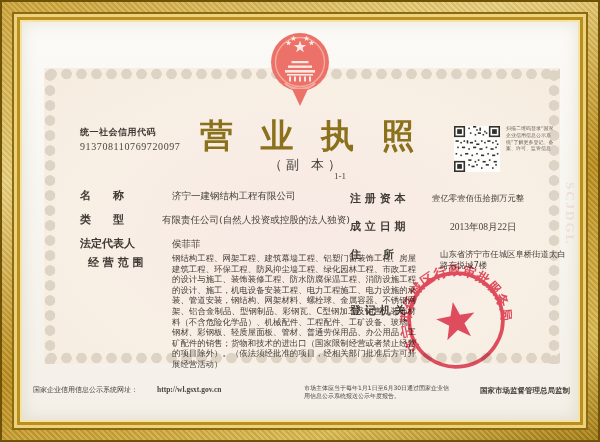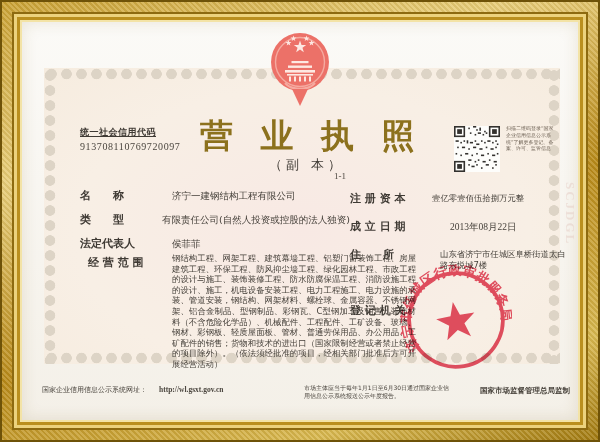--- a/index.html
+++ b/index.html
@@ -30,21 +30,21 @@
     background-size:12px 15px; background-repeat:repeat-y; }
 
   .wm { position:absolute; font-family:"Liberation Serif", serif; font-weight:bold;
     font-size:17px; letter-spacing:5px; color:#e0c2ba; opacity:.45; pointer-events:none; }
   .wm.v { writing-mode:vertical-rl; letter-spacing:2px; font-size:13px; opacity:.4; }
   .wm-big { position:absolute; font-size:42px; font-weight:bold; letter-spacing:58px;
     color:rgba(214,120,108,.10); white-space:nowrap; pointer-events:none; }
 
   .emblem { position:absolute; left:246px; top:8px; width:64px; height:80px; }
 
-  .credit-label { position:absolute; left:58px; top:104px; font-size:9px; font-weight:bold; color:#3f3a34; letter-spacing:.5px;text-decoration:underline; }
+  .credit-label { position:absolute; left:58px; top:104px; font-size:9px; font-weight:bold; color:#3f3a34; letter-spacing:.5px; }
   .credit-code  { position:absolute; left:58px; top:119px; font-size:10px; color:#4a453e;
     font-family:"Liberation Serif", serif; letter-spacing:.6px; }
 
   .title    { position:absolute; left:170px; top:92px; width:230px; text-align:center;
     font-size:33px; font-weight:bold; color:#8c711d; letter-spacing:8px; text-indent:8px; white-space:nowrap; }
   .subtitle { position:absolute; left:170px; top:134px; width:230px; text-align:center;
     font-size:13px; color:#3f3a34; letter-spacing:4px; }
   .copy-no  { position:absolute; left:312px; top:149px; font-size:9px; color:#4a453e; font-family:"Liberation Serif", serif;text-align:right; }
 
   .qr { position:absolute; left:432px; top:104px; width:46px; height:46px; background:#fdfdfb; }
@@ -57,21 +57,21 @@
   .scope-val { position:absolute; left:150px; top:231px; width:244px; font-size:8.4px;
     line-height:10.6px; color:#45403a; text-align:justify; }
 
   .issue-date { position:absolute; left:378px; top:321px; width:160px; font-size:11px;
     color:#3f3a34; letter-spacing:1px; font-family:"Liberation Serif", serif; white-space:nowrap; }
 
   .seal { position:absolute; left:378px; top:242px; width:112px; height:112px; opacity:.88;
     mix-blend-mode:multiply; }
   .seal-text { font-size:13px; font-weight:bold; fill:#e23a52; letter-spacing:1px; }
 
-  .footer-site { position:absolute; left:20px; top:363px; font-size:7px; color:#4a453e; display:flex; gap:12px; }
+  .footer-site { position:absolute; left:11px; top:363px; font-size:7px; color:#4a453e; display:flex; gap:19px; }
   .footer-site .url { font-family:"Liberation Serif", serif; font-weight:bold; font-size:7.5px; }
   .footer-notice { position:absolute; left:282px; top:362px; width:148px; font-size:6px;
     line-height:7.6px; color:#4a453e; }
   .footer-producer { position:absolute; left:458px; top:364px; font-size:7.5px; font-weight:bold; color:#4a453e; }
 </style>
 </head>
 <body>
 
 <div class="stage">
   <div class="mat">

